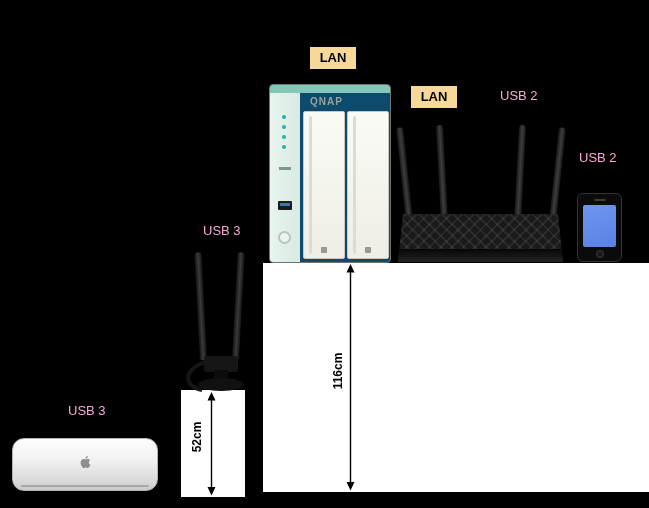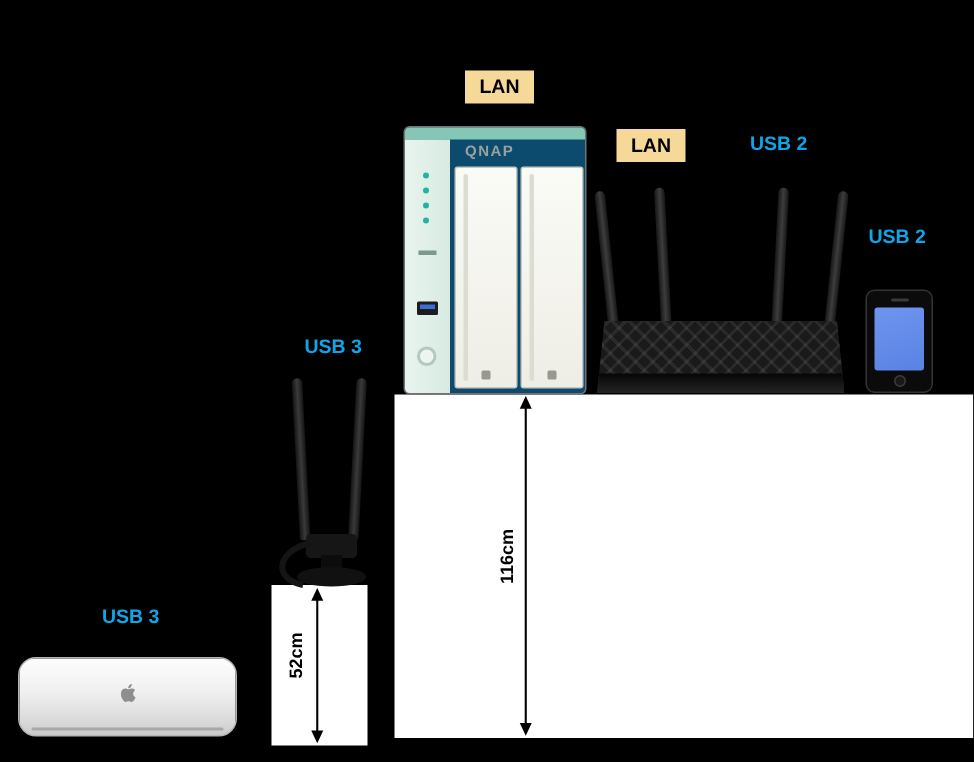--- a/index.html
+++ b/index.html
@@ -6,21 +6,21 @@
   .canvas{
     position:relative;width:649px;height:508px;background:#000;overflow:hidden;
     font-family:"Liberation Sans",sans-serif;
   }
   .panel{position:absolute;background:#fff;z-index:1;}
   .dev{position:absolute;z-index:2;}
   .tag{
     position:absolute;z-index:3;background:var(--label-bg,#f6d999);color:#000;
     font-weight:700;font-size:13px;width:46px;height:22px;line-height:22px;text-align:center;
   }
-  .wlabel{position:absolute;z-index:3;color:#0ea5e9;font-weight:700;font-size:13px;}
+  .wlabel{position:absolute;z-index:3;color:#f9a8d4;font-weight:400;font-size:13px;}
   .mlabel{
     position:absolute;z-index:4;color:#000;font-weight:700;font-size:12px;
     text-align:center;transform:rotate(-90deg);
   }
   .overlay{position:absolute;left:0;top:0;z-index:4;pointer-events:none;}
 
   
   .nas{left:269px;top:84px;width:122px;height:179px;background:#0c4a6e;
     border:1px solid #737373;border-radius:4px;box-sizing:border-box;}
   .nas-top{position:absolute;left:0;top:0;right:0;height:8px;

